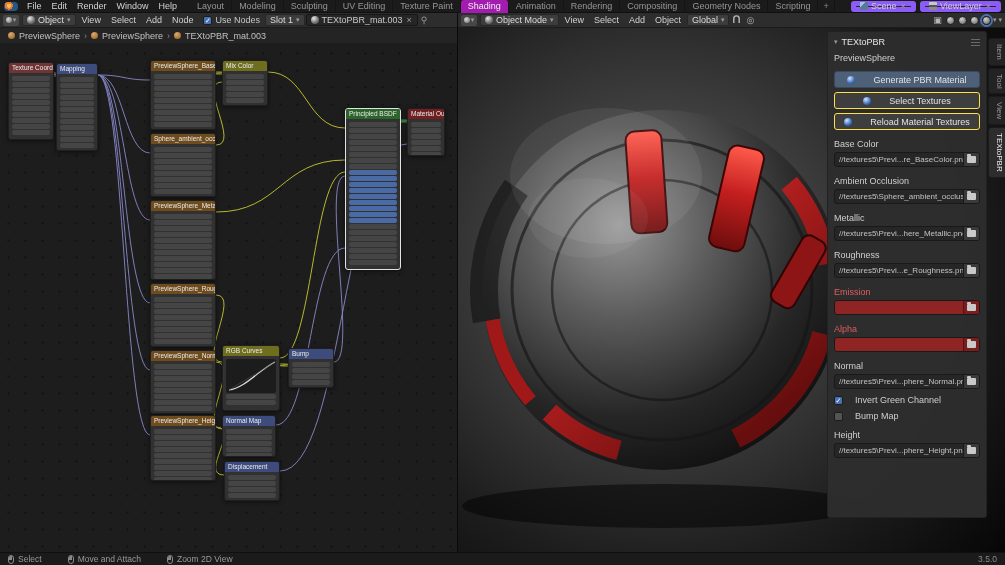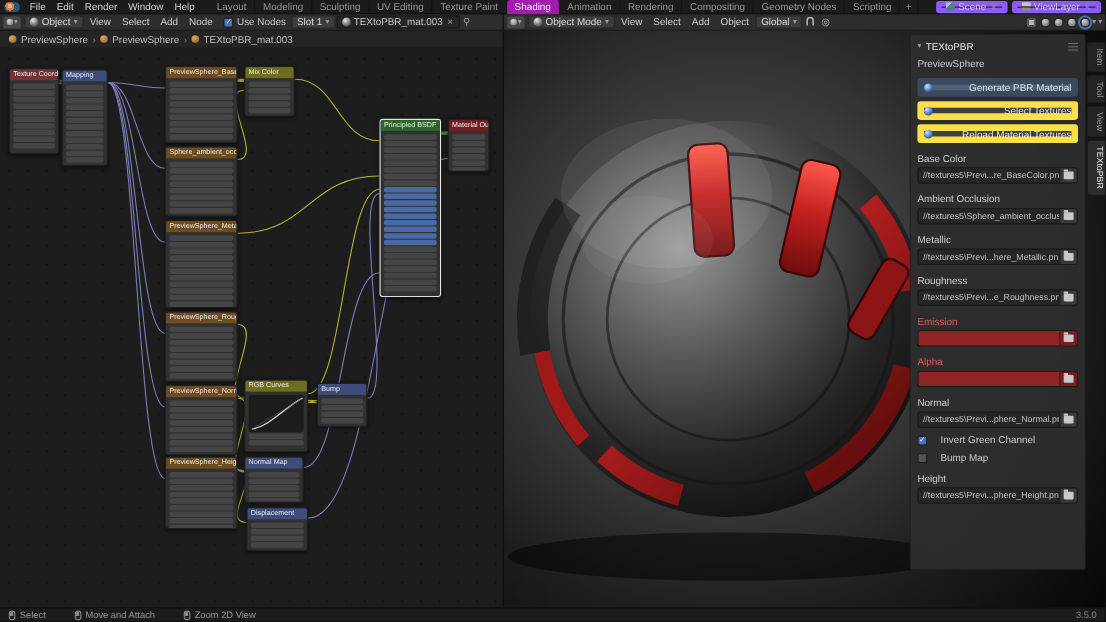--- a/index.html
+++ b/index.html
@@ -63,21 +63,21 @@
     background:radial-gradient(circle at 37% 45%,#6b6b6b 0%,#474747 26%,#1d1d1d 68%,#060606 100%)}
   .vp-canvas svg.sphere{position:absolute;left:0;top:0}
 
   
   .npanel{position:absolute;top:3px;right:18px;width:160px;height:487px;background:rgba(45,45,45,.97);
     border:1px solid #222;border-radius:3px;padding:4px 6px;z-index:5;overflow:hidden}
   .sb-title-row{display:flex;align-items:center;gap:4px;margin:1px 0 6px;color:#e6e6e6}
   .grip{margin-left:auto;width:9px;height:7px;border-top:1px solid #6a6a6a;border-bottom:1px solid #6a6a6a;position:relative}
   .grip::after{content:"";position:absolute;left:0;right:0;top:2px;border-top:1px solid #6a6a6a}
   .sb-obj{margin:2px 0 8px;color:#cdcdcd}
-  .sb-btn{display:flex;align-items:center;justify-content:space-between;gap:18px;background:#3e3e3e;border:6px solid #fde047;border-radius:3px;height:17px;margin-bottom:4px;color:#e2e2e2}
+  .sb-btn{display:flex;align-items:center;justify-content:center;gap:18px;background:#3e3e3e;border:1px solid #fde047;border-radius:3px;height:17px;margin-bottom:4px;color:#e2e2e2}
   .sb-btn.primary{background:#4d6078;border-color:#3a4a5e}
   .btn-ico{width:8px;height:8px;border-radius:50%;background:radial-gradient(circle at 35% 30%,#cfe2ff,#3a6fbd 60%,#1d3a66)}
   .sb-label{margin:9px 0 3px;color:#cfcfcf}
   .sb-label.alert{color:#e05c5c}
   .sb-field{display:flex;height:15px;border-radius:3px;overflow:hidden;border:1px solid #191919;background:#262626}
   .sb-field .val{flex:1;padding:0 4px;line-height:13px;font-size:8px;color:#c2c2c2;white-space:nowrap;overflow:hidden}
   .sb-field.alert{background:#8e2424}
   .folder-btn{width:16px;background:#3a3a3a;border-left:1px solid #191919;display:flex;align-items:center;justify-content:center}
   .sb-field.alert .folder-btn{background:#7a1d1d;border-left-color:#5a1010}
   .folder{width:9px;height:7px;background:#c9c9c9;border-radius:1px;position:relative}

